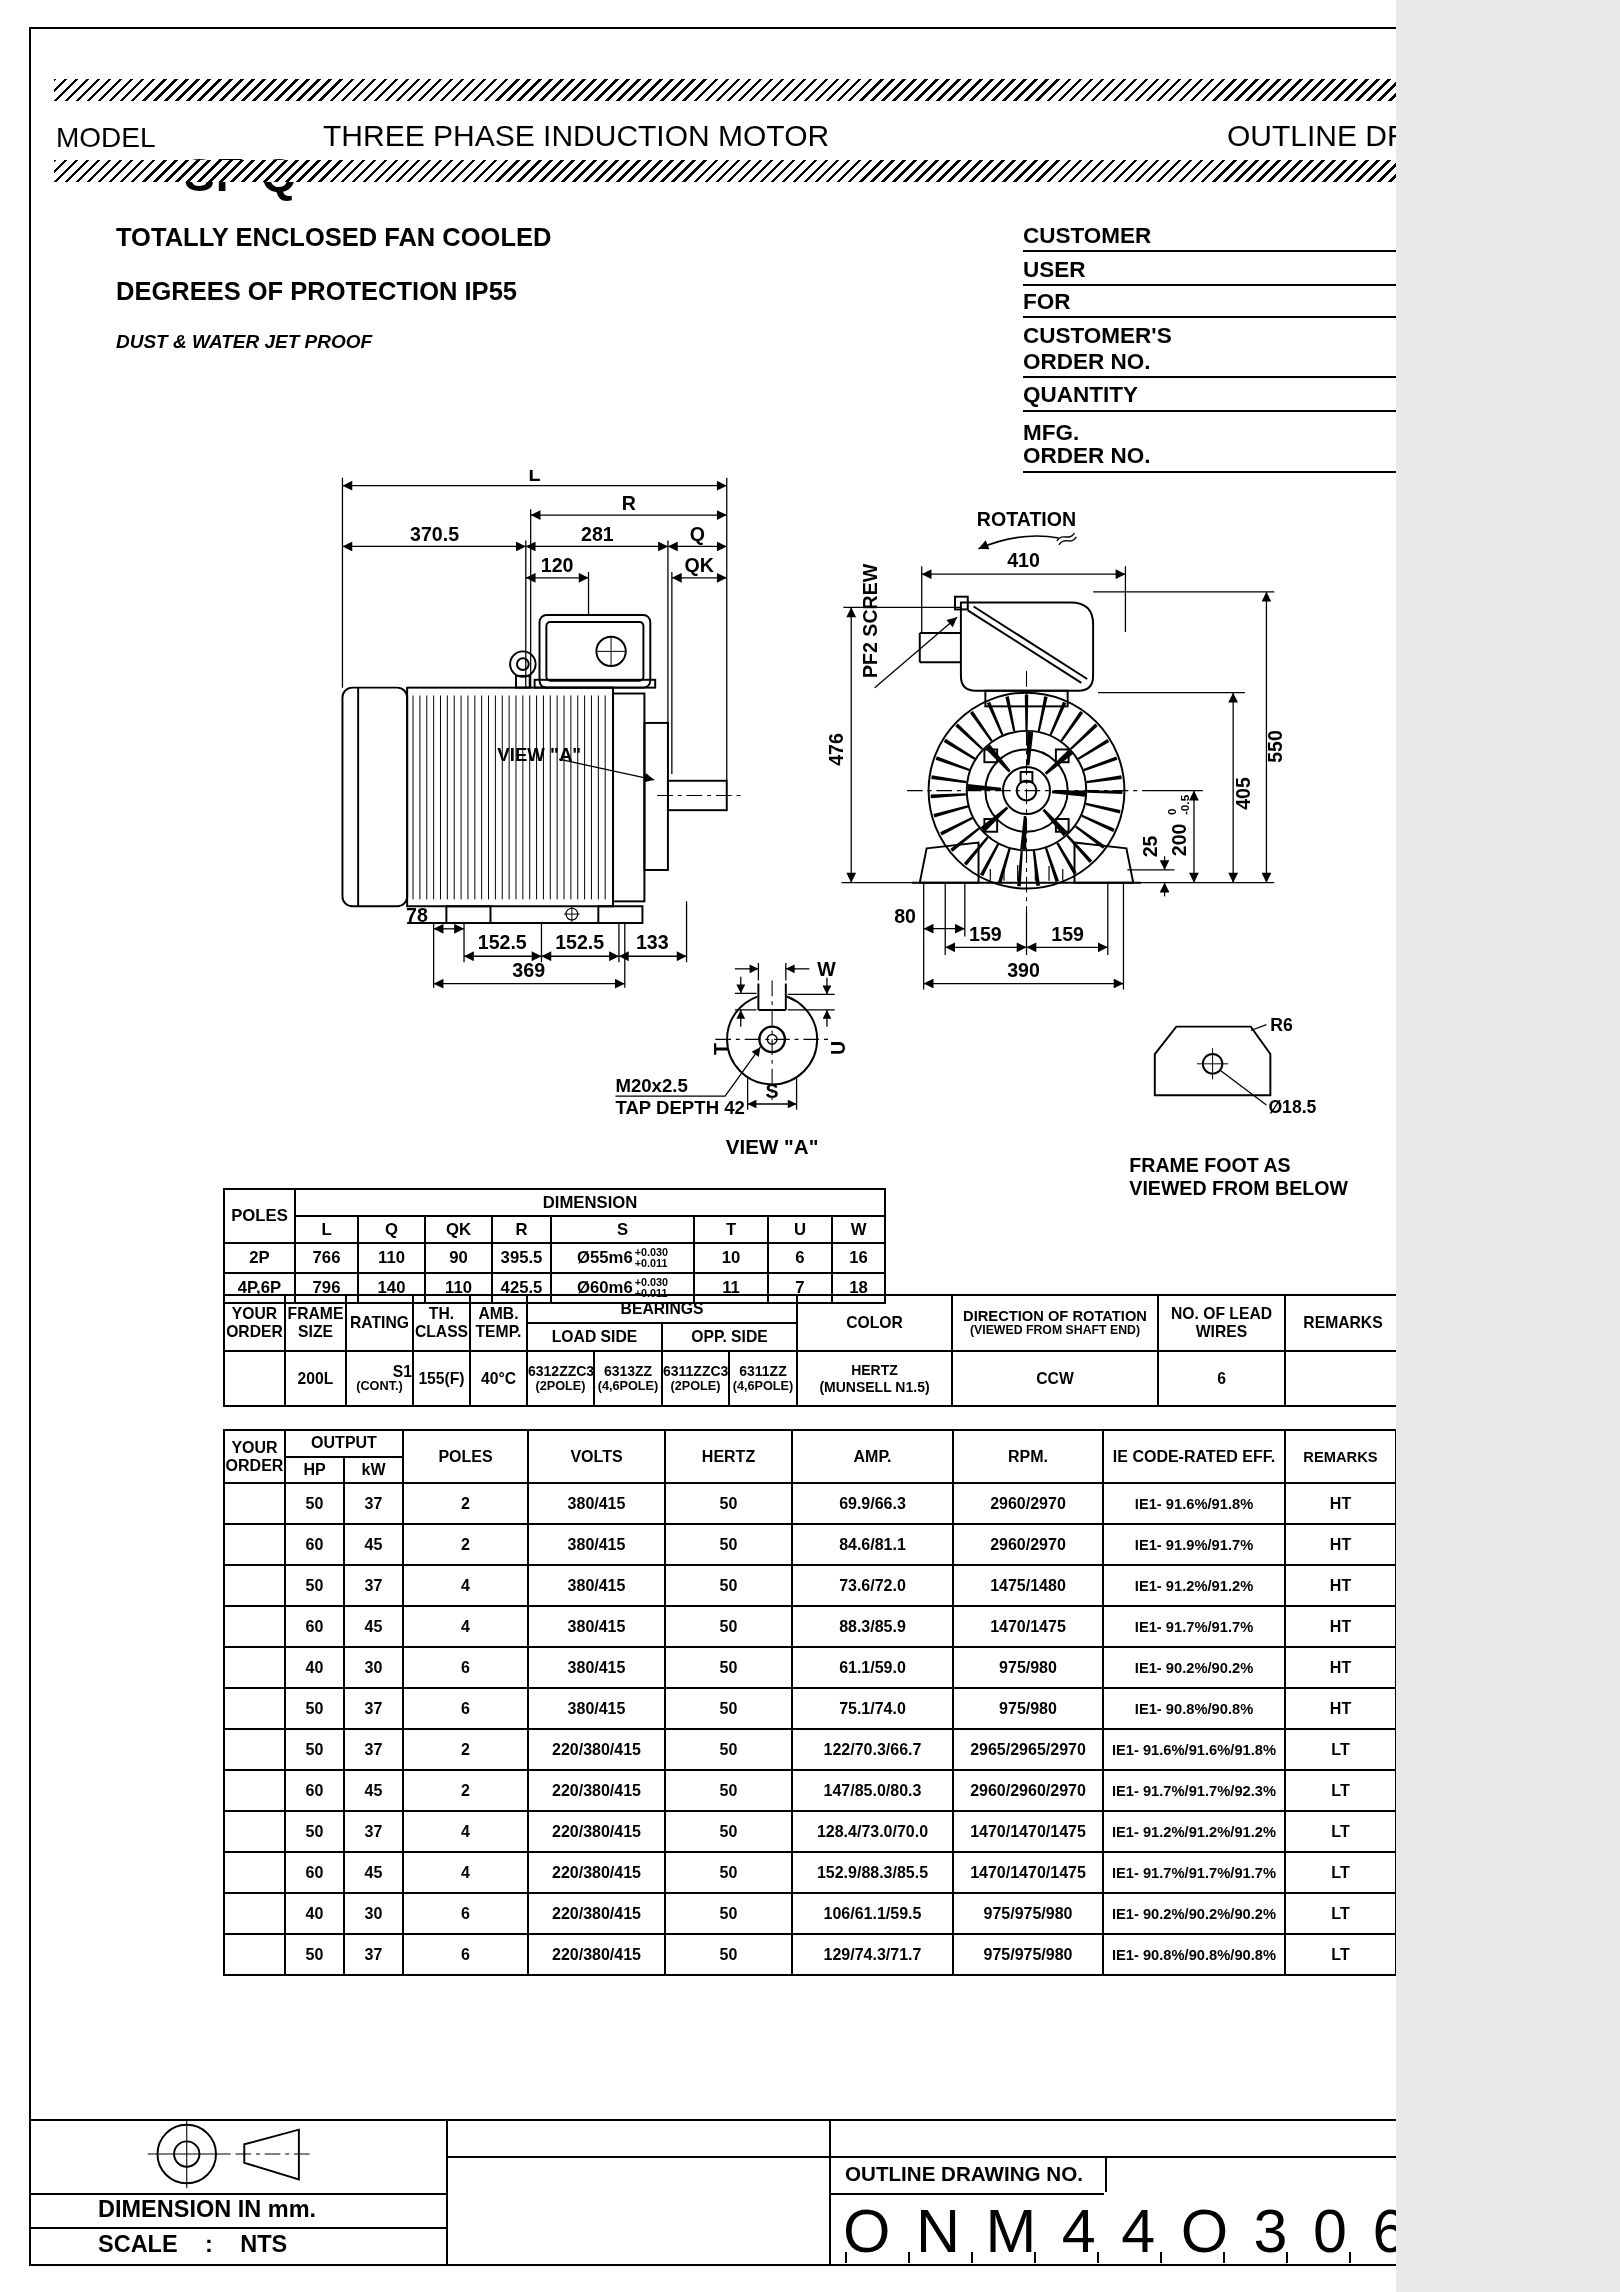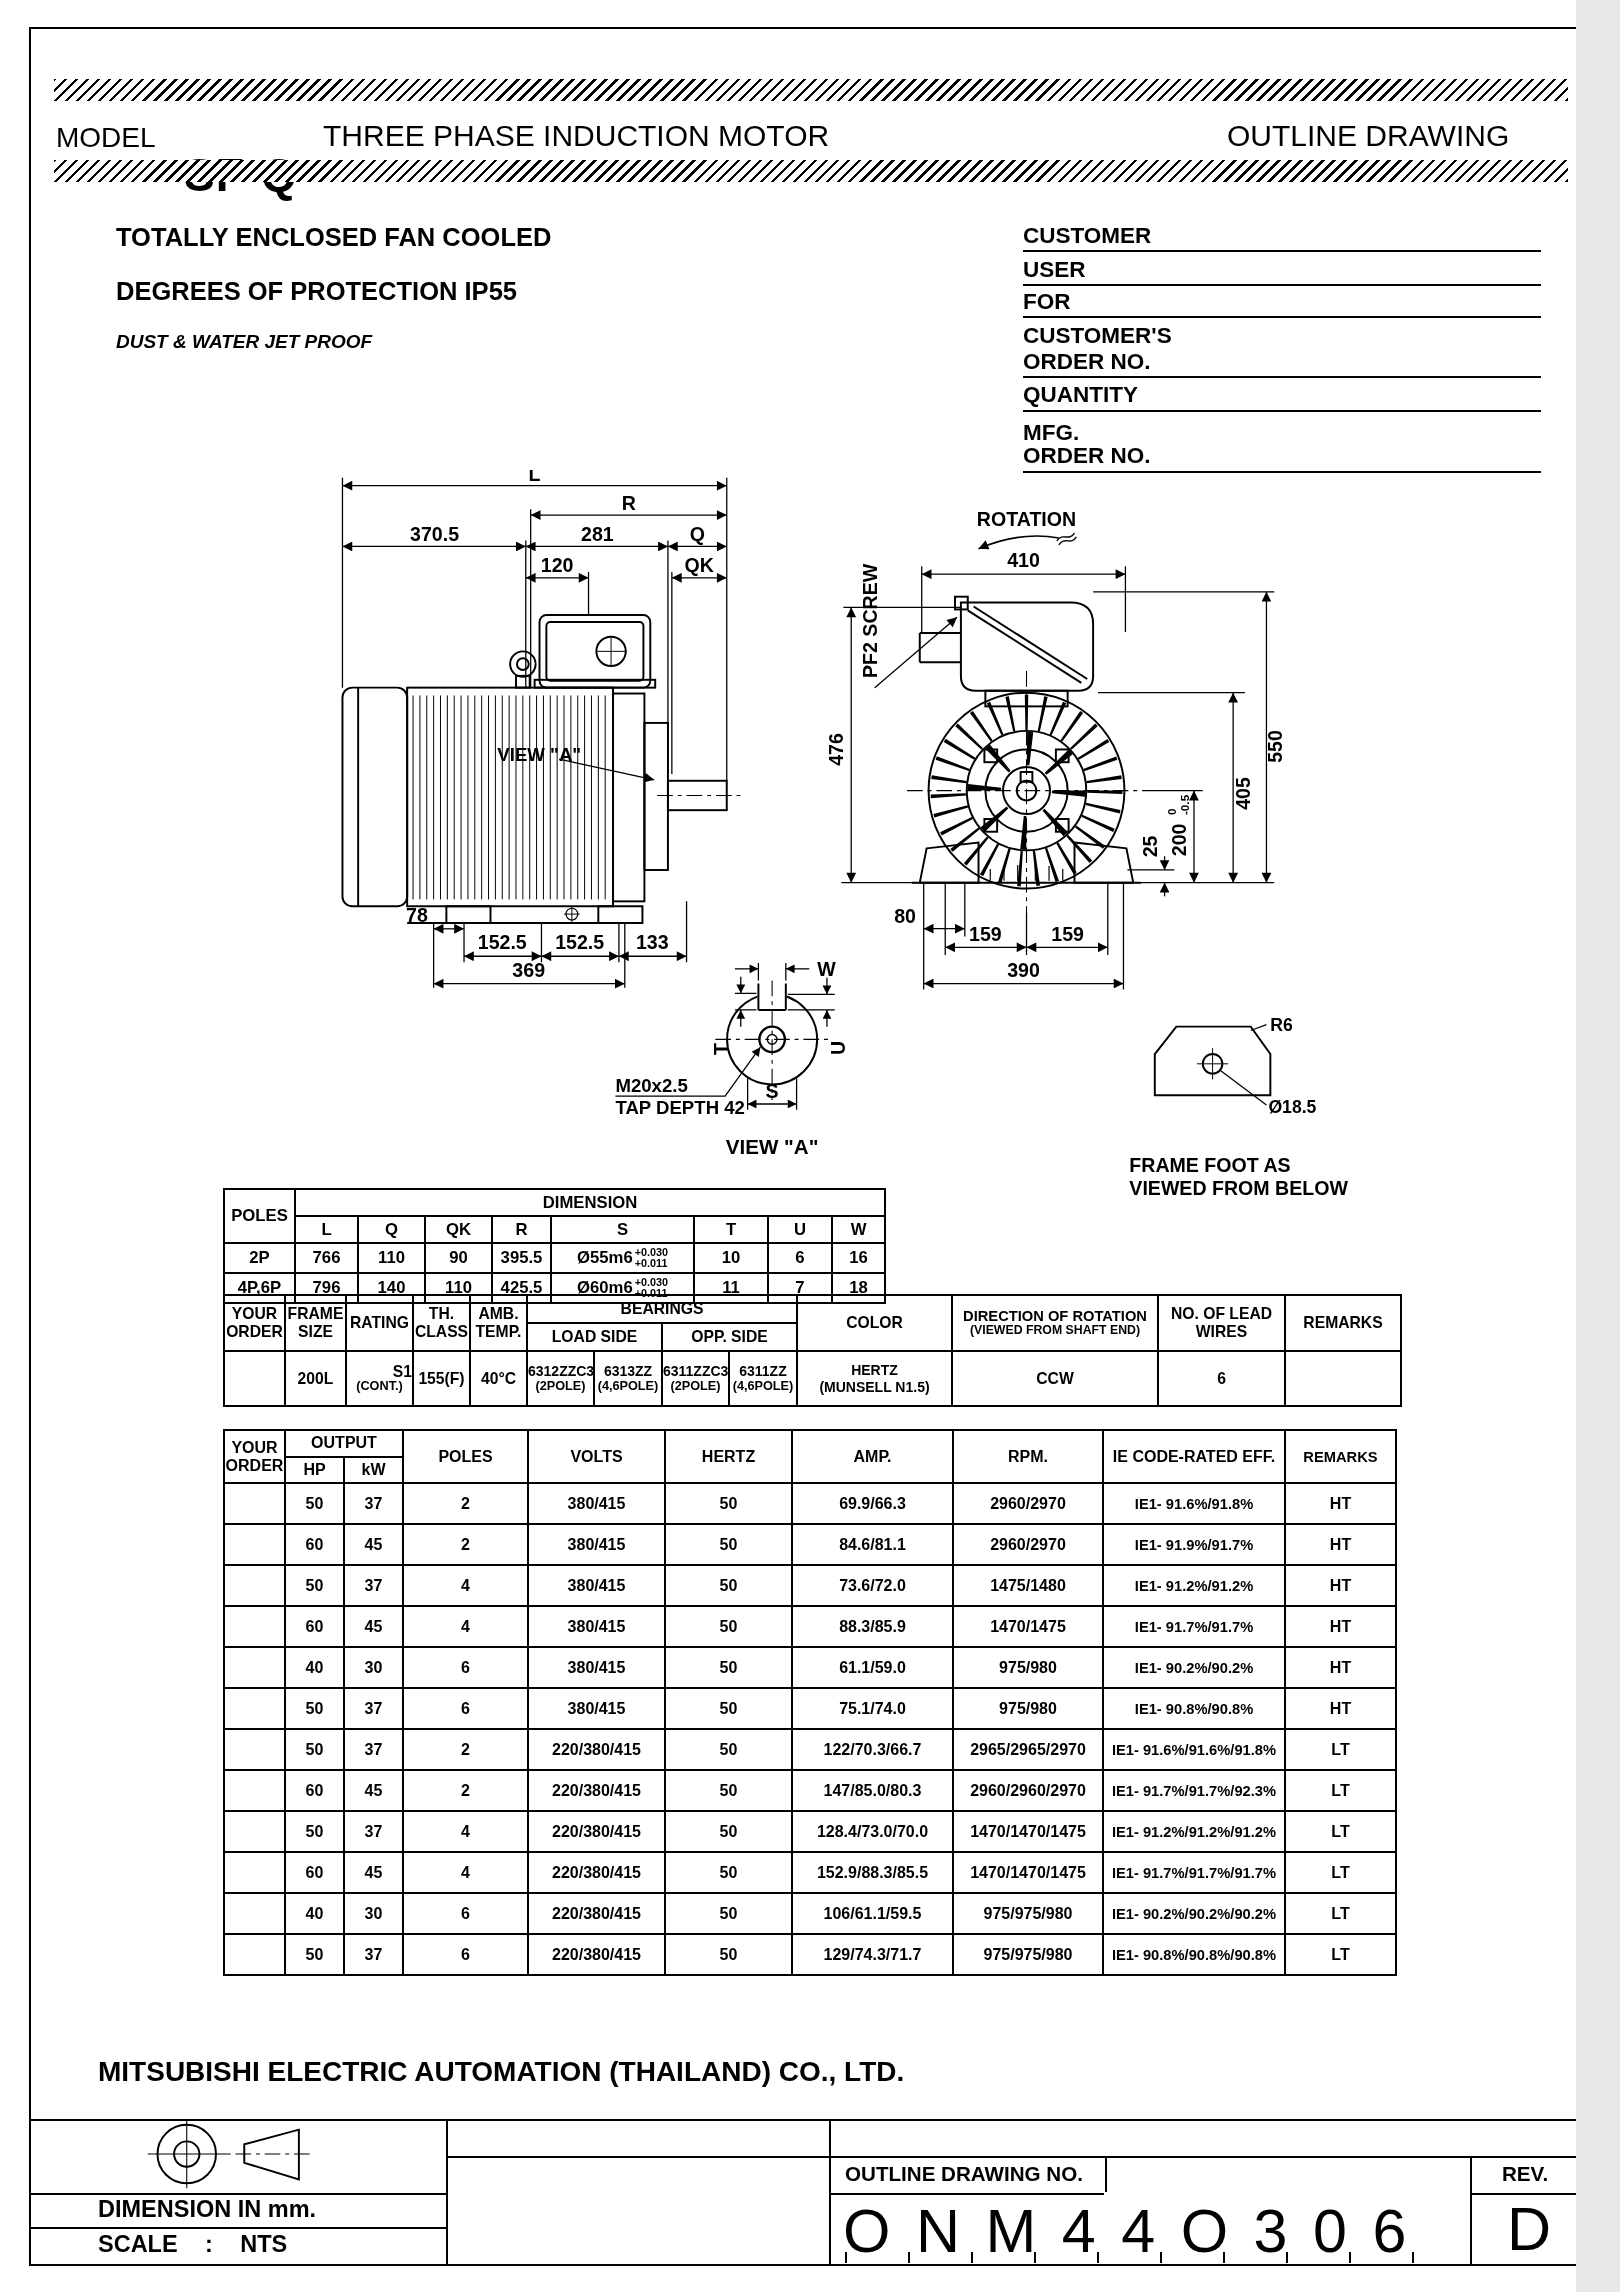--- a/index.html
+++ b/index.html
@@ -1,16 +1,16 @@
 <!DOCTYPE html>
 <html><head>
 <meta charset="utf-8">
 <style>
   html,body{margin:0;padding:0;background:#e8e8e8;}
-  #page{position:relative;width:1576px;height:2293px;background:#fff;font-family:"Liberation Sans",sans-serif;color:#000;overflow:hidden;}
+  #page{position:relative;width:1396px;height:2293px;background:#fff;font-family:"Liberation Sans",sans-serif;color:#000;overflow:hidden;}
   .abs{position:absolute;}
   .frame{left:29px;top:27.4px;width:1558px;height:2235px;border:2.5px solid #000;}
   .hatch{left:54px;width:1514px;height:21.6px;background:repeating-linear-gradient(315deg,#000 0 2.5px,#fff 2.5px 7.8px);}
   .t{white-space:nowrap;font-weight:700;}
   
   .ofield{left:1023px;width:518px;border-bottom:2px solid #000;font-size:22.5px;font-weight:700;}
   .onoline{left:1023px;width:518px;font-size:22.5px;font-weight:700;}
   
   table{border-collapse:collapse;table-layout:fixed;}
   td{border:2px solid #000;text-align:center;vertical-align:middle;font-weight:700;padding:0;overflow:hidden;}
@@ -529,21 +529,20 @@
           <td>220/380/415</td>
           <td>50</td>
           <td>129/74.3/71.7</td>
           <td>975/975/980</td>
           <td>IE1- 90.8%/90.8%/90.8%</td>
           <td>LT</td>
         </tr>
       </tbody>
   </table>
 
-  <div class="abs t" style="left:98px;top:2056px;font-size:28px;font-weight:600;">MITSUBISHI ELECTRIC AUTOMATION (THAILAND) CO., LTD.</div>
 
   <div class="abs" style="left:29px;top:2119px;width:1560px;border-top:2.5px solid #000;"></div>
   <div class="abs" style="left:446px;top:2119px;height:145px;border-left:2.5px solid #000;"></div>
   <div class="abs" style="left:829px;top:2119px;height:145px;border-left:2.5px solid #000;"></div>
   <div class="abs" style="left:446px;top:2156px;width:1142px;border-top:2px solid #000;"></div>
   <div class="abs" style="left:1105px;top:2156px;height:36px;border-left:2px solid #000;"></div>
   <div class="abs" style="left:1470px;top:2156px;height:108px;border-left:2.5px solid #000;"></div>
   <div class="abs" style="left:29px;top:2193px;width:417px;border-top:2px solid #000;"></div>
   <div class="abs" style="left:829px;top:2193px;width:275px;border-top:2px solid #000;"></div>
   <div class="abs" style="left:1470px;top:2193px;width:118px;border-top:2px solid #000;"></div>

